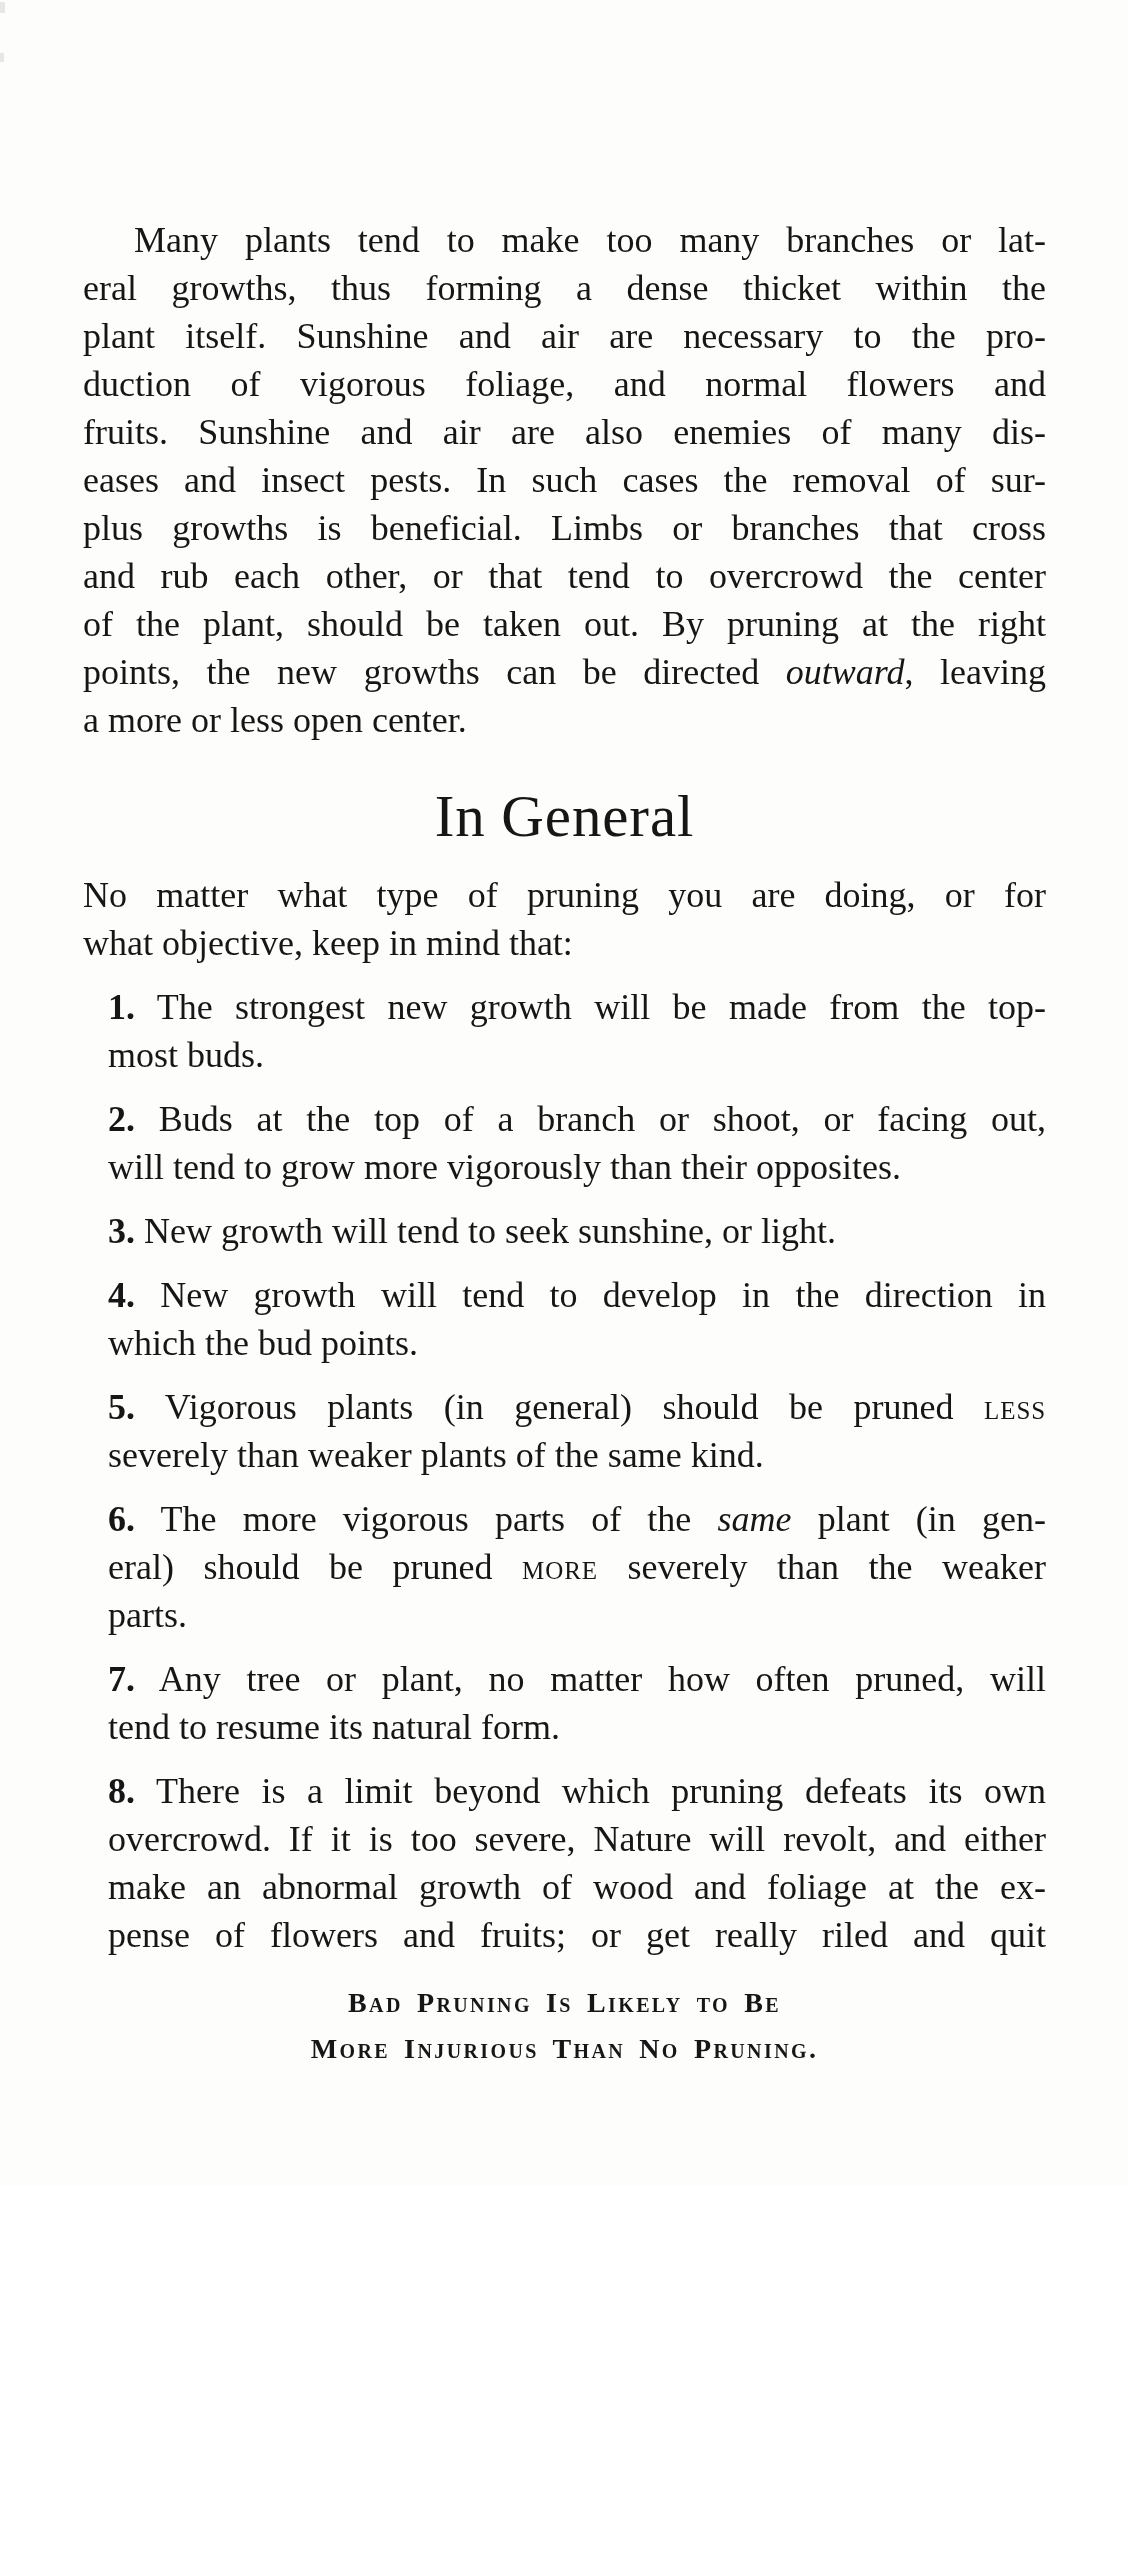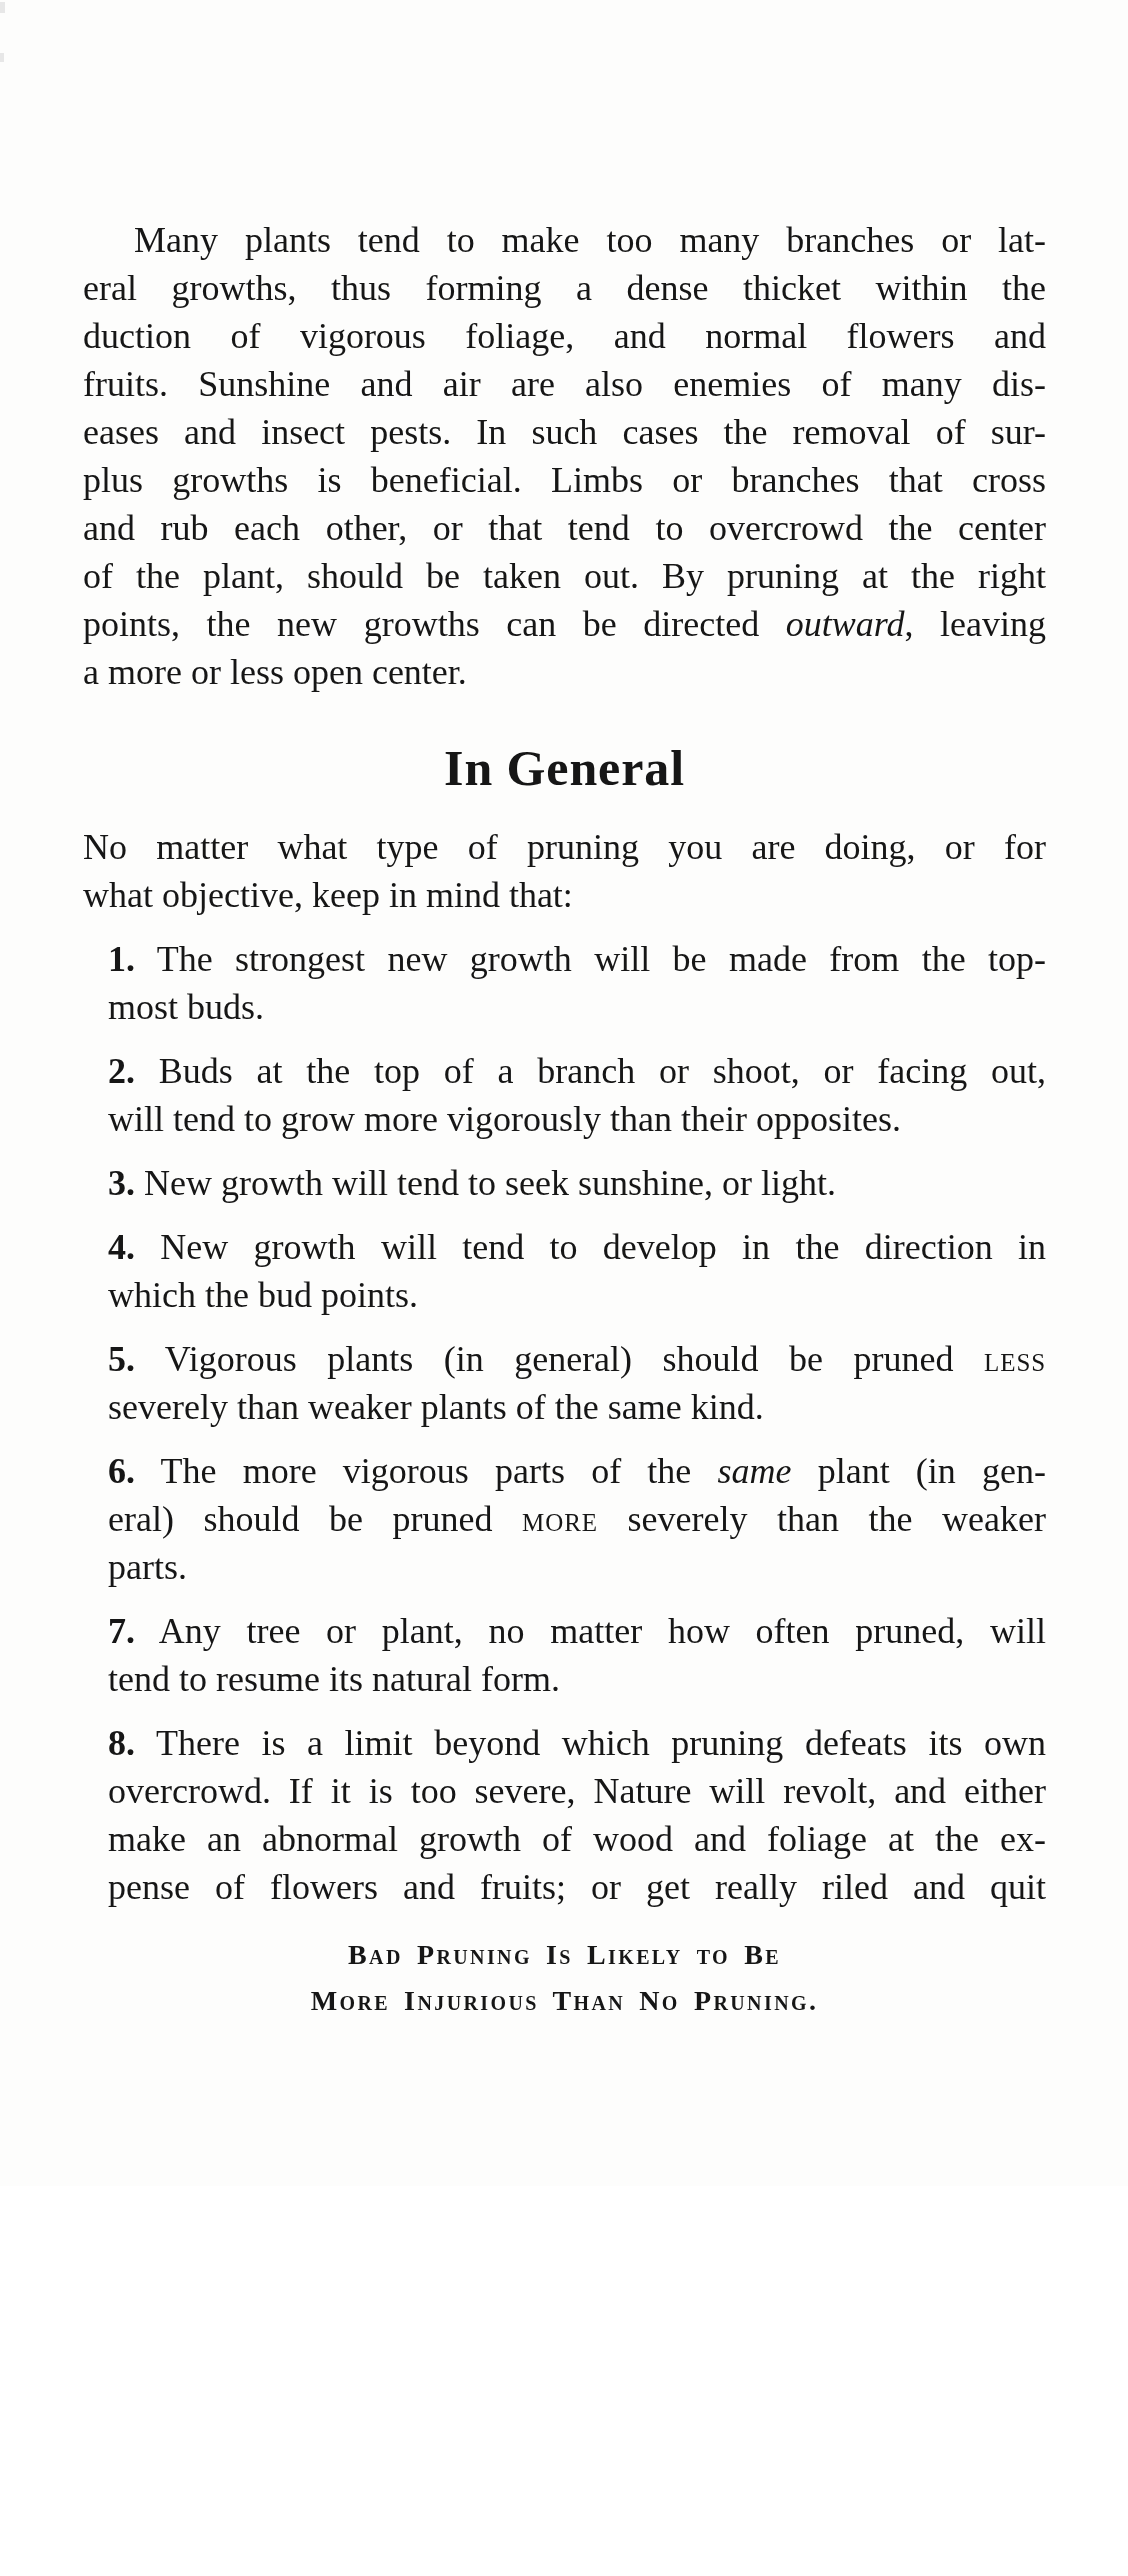--- a/index.html
+++ b/index.html
@@ -14,23 +14,23 @@
   }
   .content { padding: 216px 83px 0 83px; }
   .tline { font-size: 36px; line-height: 48px; white-space: normal; }
   .jline { text-align: justify; text-align-last: justify; }
   .indent { text-indent: 51px; }
   span.b { font-weight: bold; }
   span.i { font-style: italic; }
   span.sc { font-variant: small-caps; letter-spacing: 0.9px; }
   .heading {
     margin: 45px 0 0 0;
-    font-size: 50px;
+    font-size: 59px;
     line-height: 55px;
-    font-weight: bold;
+    font-weight: normal;
     text-align: center;
     letter-spacing: 0.9px;
   }
   .intro { margin-top: 26.5px; font-family: Liberation Serif, serif; }
   .item { margin-top: 16px; margin-left: 25px; }
   .closing {
     margin-top: 21px;
     text-align: center;
     font-weight: bold;
     font-variant: small-caps;
@@ -54,20 +54,21 @@
 <body>
 
 <div class="page">
   <div class="artifact a1"></div>
   <div class="artifact a2"></div>
 
   <div class="content">
     <div class="lead">
         <div class="tline jline indent">Many plants tend to make too many branches or lat-</div>
         <div class="tline jline">eral growths, thus forming a dense thicket within the</div>
+        <div class="tline jline">plant itself. Sunshine and air are necessary to the pro-</div>
         <div class="tline jline">duction of vigorous foliage, and normal flowers and</div>
         <div class="tline jline">fruits. Sunshine and air are also enemies of many dis-</div>
         <div class="tline jline">eases and insect pests. In such cases the removal of sur-</div>
         <div class="tline jline">plus growths is beneficial. Limbs or branches that cross</div>
         <div class="tline jline">and rub each other, or that tend to overcrowd the center</div>
         <div class="tline jline">of the plant, should be taken out. By pruning at the right</div>
         <div class="tline jline">points, the new growths can be directed <span class="i">outward</span>, leaving</div>
         <div class="tline">a more or less open center.</div>
       </div>
 

